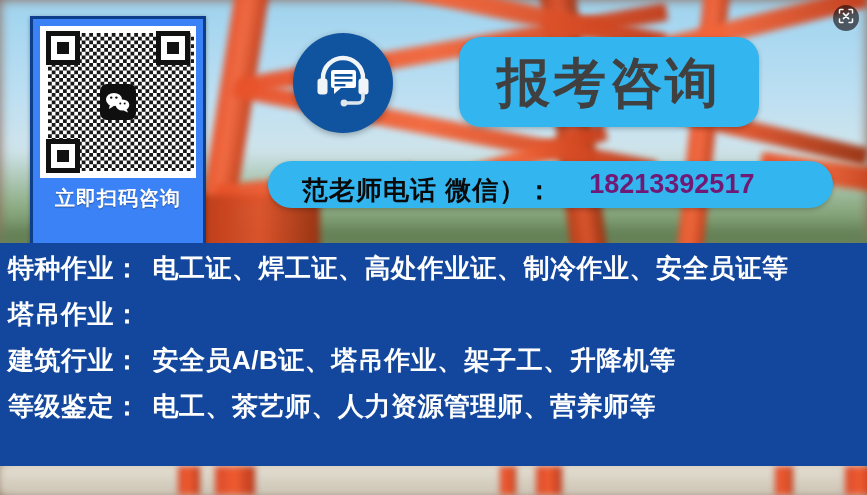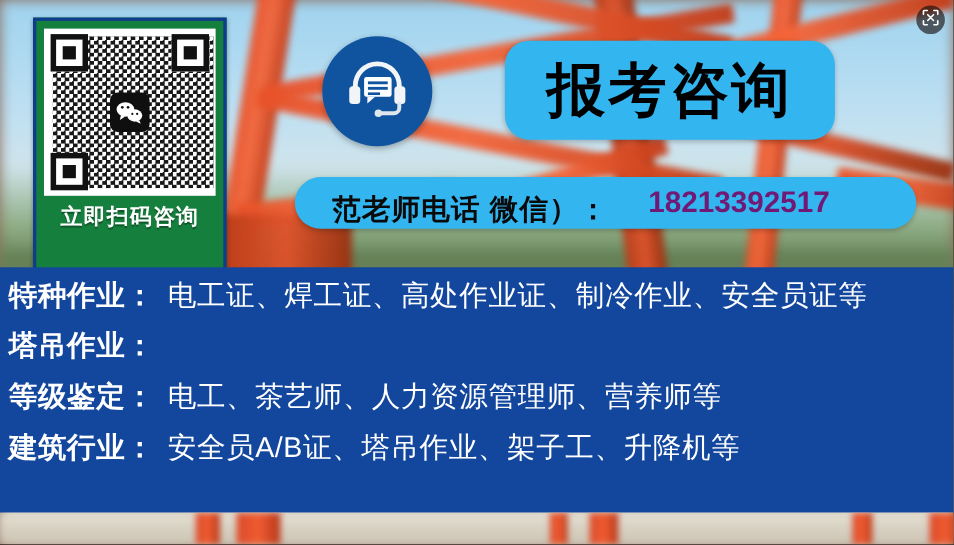--- a/index.html
+++ b/index.html
@@ -43,21 +43,21 @@
     border-radius: 3px;
     opacity: .95;
   }
   .beam.dark { background: linear-gradient(90deg, #b83c18, #e0522a 50%, #99300f); }
 
   
   .qr-card {
     position: absolute;
     left: 30px; top: 16px;
     width: 176px; height: 238px;
-    background: #15803d;
+    background: #3b82f6;
     border: 3px solid #0e3d8c;
     box-sizing: border-box;
     padding: 7px 7px 0 7px;
     box-shadow: 0 1px 4px rgba(0,0,0,.35);
   }
   .qr-white {
     width: 100%;
     height: 152px;
     background: #ffffff;
     position: relative;
@@ -129,21 +129,21 @@
     left: 459px; top: 37px;
     width: 300px; height: 90px;
     background: #33b5f0;
     border-radius: 22px;
     display: flex;
     align-items: center;
     justify-content: center;
     box-shadow: 0 2px 5px rgba(0,0,0,.22);
   }
   .title-pill span {
-    color: #000000;
+    color: #404040;
     font-size: 53px;
     font-weight: bold;
     letter-spacing: 3px;
     line-height: 1;
   }
 
   
   .phone-pill {
     position: absolute;
     left: 268px; top: 161px;
@@ -199,21 +199,21 @@
     color: #ffffff;
   }
   .info-row .cat {
     font-size: 26px;
     font-weight: bold;
     letter-spacing: .5px;
     white-space: nowrap;
   }
   .info-row .items {
     font-size: 26px;
-    font-weight: normal;
+    font-weight: bold;
     letter-spacing: .5px;
     margin-left: 12px;
     white-space: nowrap;
   }
 
   
   .bottom-strip {
     position: absolute;
     left: 0; top: 466px;
     width: 867px; height: 29px;
@@ -317,26 +317,26 @@
 
   <div class="info-panel">
     <div class="info-row">
       <span class="cat">特种作业：</span>
       <span class="items">电工证、焊工证、高处作业证、制冷作业、安全员证等</span>
     </div>
     <div class="info-row">
       <span class="cat">塔吊作业：</span>
     </div>
     <div class="info-row">
+      <span class="cat">建筑行业：</span>
+      <span class="items">安全员A/B证、塔吊作业、架子工、升降机等</span>
+    </div>
+    <div class="info-row">
       <span class="cat">等级鉴定：</span>
       <span class="items">电工、茶艺师、人力资源管理师、营养师等</span>
-    </div>
-    <div class="info-row">
-      <span class="cat">建筑行业：</span>
-      <span class="items">安全员A/B证、塔吊作业、架子工、升降机等</span>
     </div>
   </div>
 
   <div class="bottom-strip">
     <div class="floor"></div>
     <div class="post" style="left:178px;"></div>
     <div class="post" style="left:215px;width:40px;"></div>
     <div class="post" style="left:500px;width:16px;"></div>
     <div class="post" style="left:536px;width:26px;"></div>
     <div class="post" style="left:775px;width:18px;"></div>

